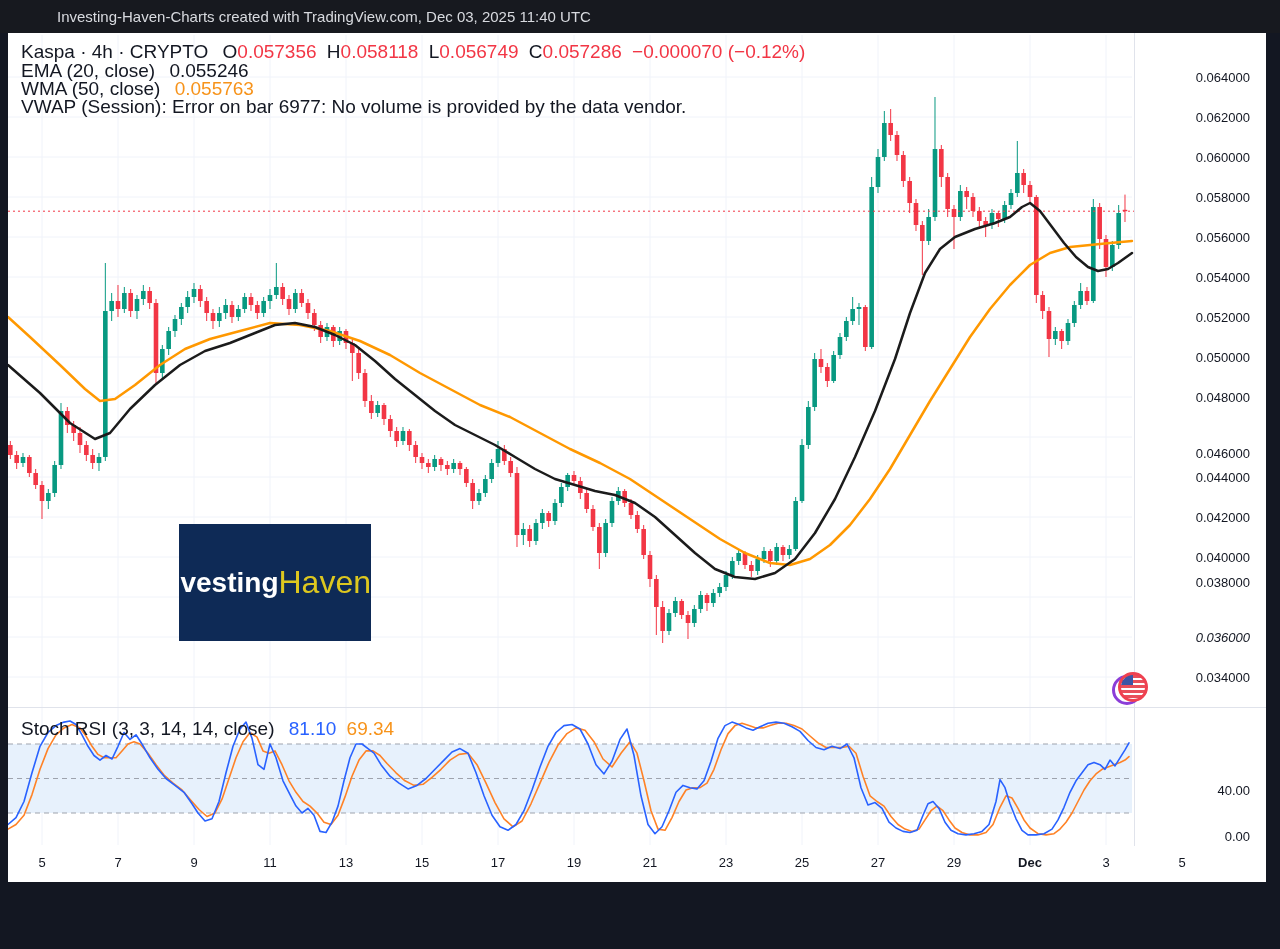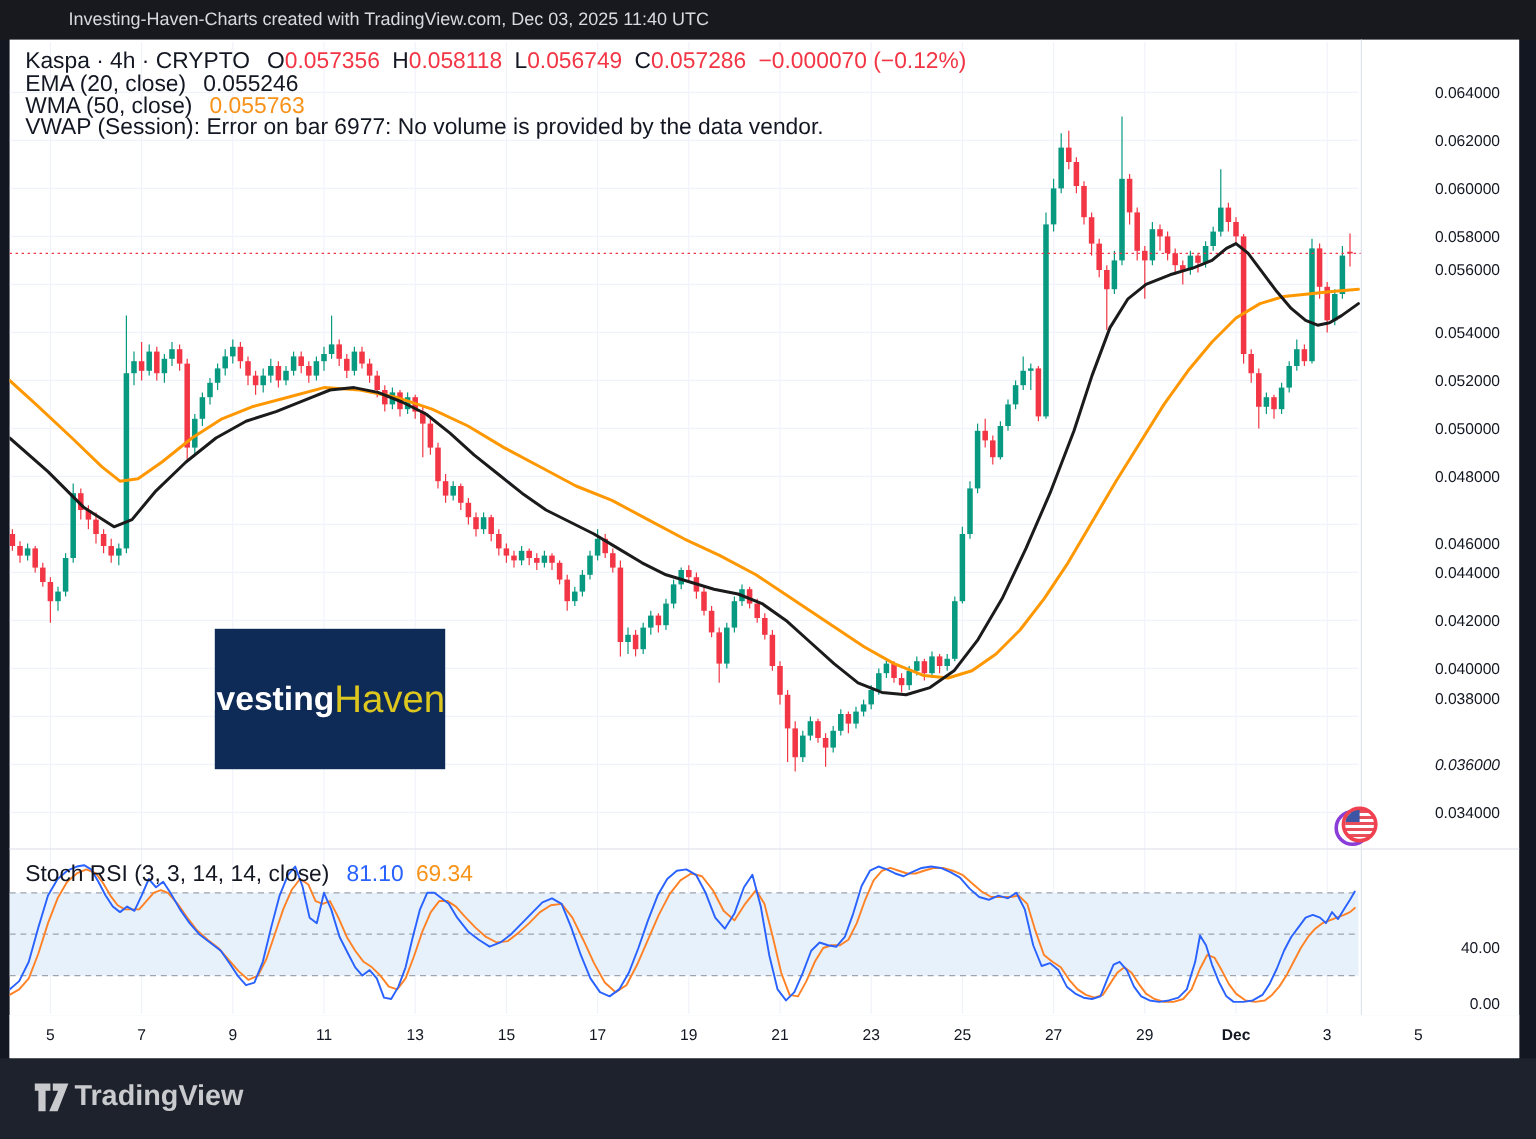--- a/index.html
+++ b/index.html
@@ -494,21 +494,21 @@
         </div>
     </div>
 
     <div id="priceaxis" style="position:absolute;left:1126px;top:0;width:132px;height:813px;">
 
       <div id="plabels" style="position:absolute;left:0;top:0;width:132px;height:813px;">
           <div class="pxlabel" style="top: 44px;">0.064000</div>
           <div class="pxlabel" style="top: 84px;">0.062000</div>
           <div class="pxlabel" style="top: 124px;">0.060000</div>
           <div class="pxlabel" style="top: 164px;">0.058000</div>
-          <div class="pxlabel" style="top: 192px;">0.056000</div>
+          <div class="pxlabel" style="top: 204px;">0.056000</div>
           <div class="pxlabel" style="top: 244px;">0.054000</div>
           <div class="pxlabel" style="top: 284px;">0.052000</div>
           <div class="pxlabel" style="top: 324px;">0.050000</div>
           <div class="pxlabel" style="top: 364px;">0.048000</div>
           <div class="pxlabel" style="top: 420px;">0.046000</div>
           <div class="pxlabel" style="top: 444px;">0.044000</div>
           <div class="pxlabel" style="top: 484px;">0.042000</div>
           <div class="pxlabel" style="top: 524px;">0.040000</div>
           <div class="pxlabel" style="top: 549px;">0.038000</div>
           <div class="pxlabel" style="top: 604px; font-style: italic;">0.036000</div>
@@ -534,20 +534,13 @@
         <div class="tlabel" style="left: 718px;">23</div>
         <div class="tlabel" style="left: 794px;">25</div>
         <div class="tlabel" style="left: 870px;">27</div>
         <div class="tlabel" style="left: 946px;">29</div>
         <div class="tlabel bold" style="left: 1022px;">Dec</div>
         <div class="tlabel" style="left: 1098px;">3</div>
         <div class="tlabel" style="left: 1174px;">5</div>
       </div>
   </div>
 
-  <div id="footer">
-    <svg width="30" height="26" viewBox="0 0 30 26">
-      <path d="M1 1 h13 v6 h-4 v17 h-6 V7 H1 Z" fill="#c9cacd"></path>
-      <path d="M16 1 h13 l-9 23 h-7 l7.4 -17 h-4.4 Z" fill="#c9cacd"></path>
-    </svg>
-    <div class="brand">TradingView</div>
-  </div>
 </div>
 
 </body></html>

